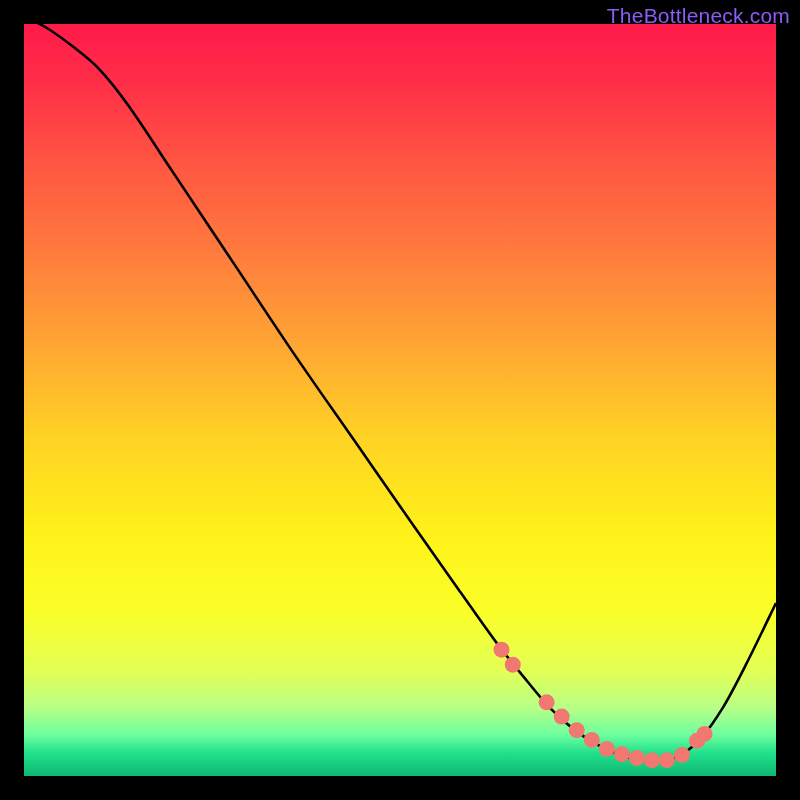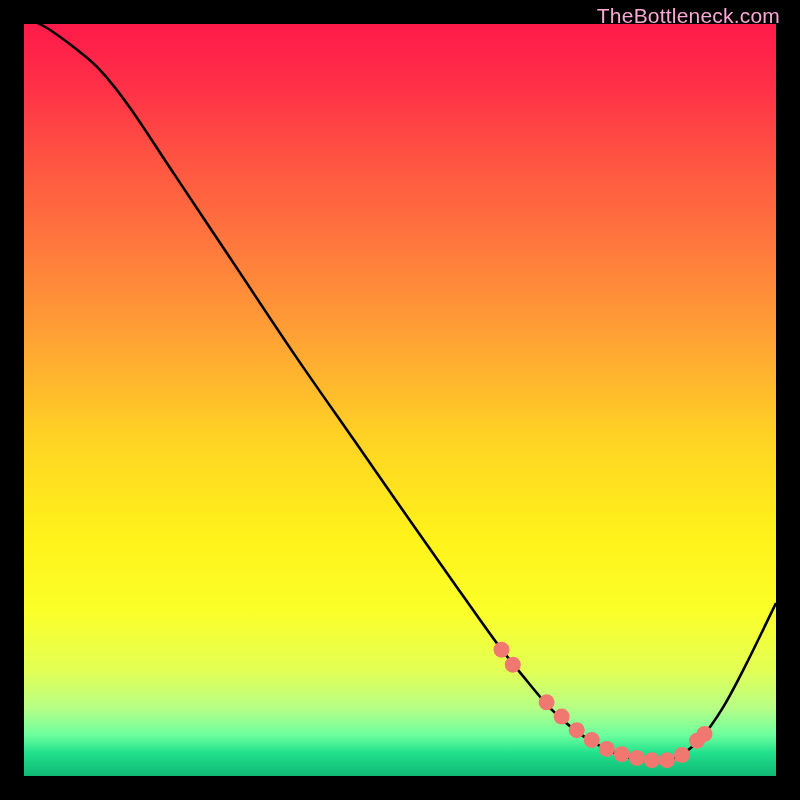--- a/index.html
+++ b/index.html
@@ -22,22 +22,22 @@
   .plot {
     position: absolute;
     left: 0;
     top: 0;
     width: 752px;
     height: 752px;
   }
   .watermark {
     position: absolute;
     top: 4px;
-    right: 20px;
-    color: #f9a8d4;
+    right: 10px;
+    color: #8b5cf6;
     font-size: 21px;
     font-weight: 500;
     letter-spacing: 0.2px;
   }
   svg { display: block; }
 </style>
 </head>
 <body>
 
 <div class="frame">

